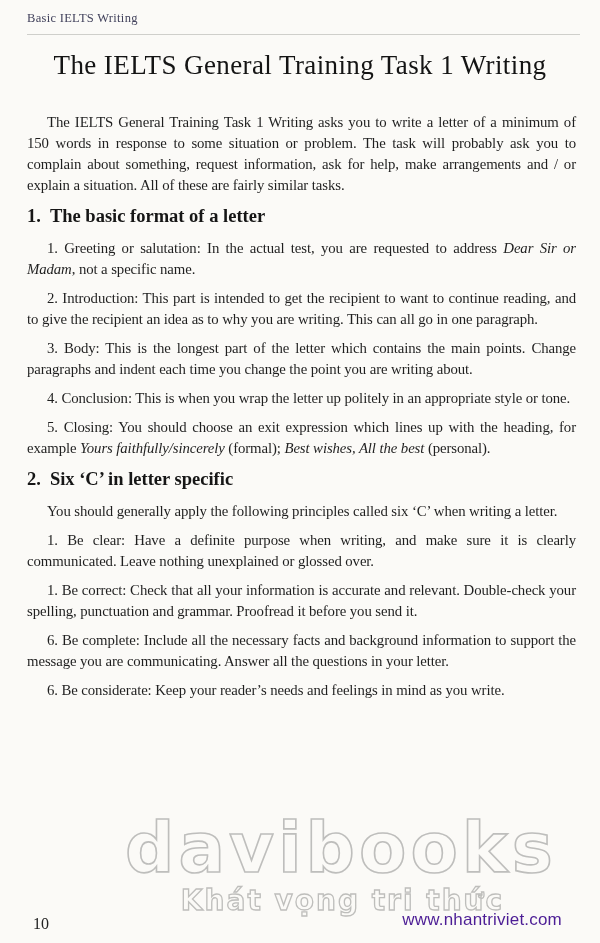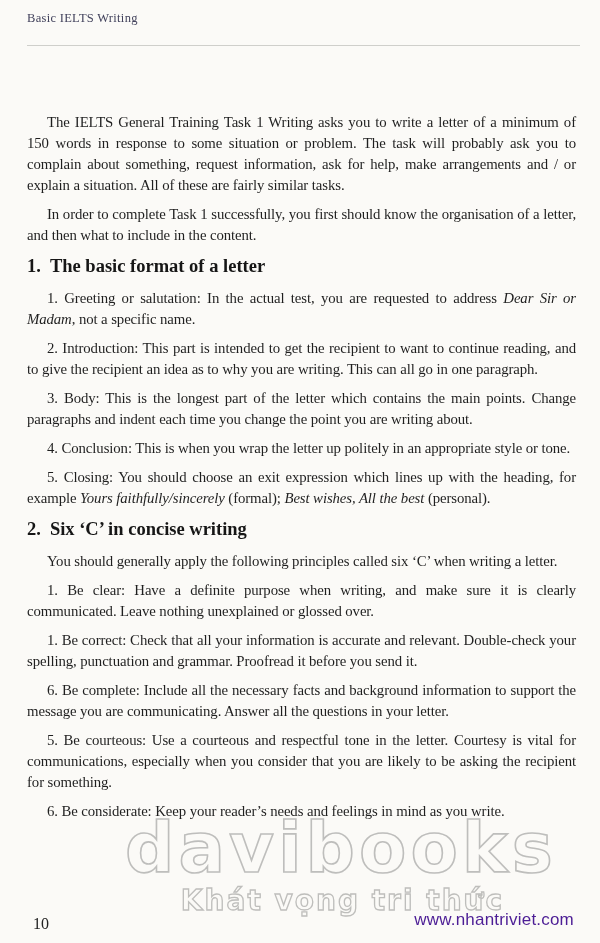--- a/index.html
+++ b/index.html
@@ -11,21 +11,21 @@
   .page{
     position:relative;
     width:600px;height:943px;
     background:#fbfaf7;
     overflow:hidden;
     color:#1f1f1f;
   }
   .running-head{
     position:absolute;
     top:11px;left:27px;right:20px;
-    padding-bottom:19px;
+    padding-bottom:8px;
     border-bottom:1px solid #cfcfcb;
     font-size:12.5px;
     color:#42425c;
     letter-spacing:.3px;
     z-index:2;
   }
   .title{
     position:absolute;
     top:50px;left:0;right:0;
     margin:0;
@@ -86,21 +86,21 @@
     font-weight:700;
     letter-spacing:2px;
     color:rgba(233,233,230,0.95);
     -webkit-text-fill-color:rgba(251,250,247,0.5);
     -webkit-text-stroke:1.3px rgba(175,175,173,0.8);
     line-height:30px;
     text-align:center;
   }
   .footer{
     position:absolute;
-    left:0;right:4px;bottom:0;height:40px;
+    left:0;right:16px;bottom:0;height:40px;
     z-index:2;
   }
   .page-num{
     position:absolute;
     left:33px;bottom:10px;
     font-size:16px;
     color:#222;
   }
   .website{
     position:absolute;
@@ -113,39 +113,38 @@
 </style>
 </head>
 <body>
 
 <div class="page">
 
   <div class="running-head">
     <span>Basic IELTS Writing</span>
   </div>
 
+  <h1 class="title">The IELTS General Training Task 1 Writing</h1>
 
   <div class="content">
     <div id="intro">
         <p class="para"><span>The IELTS General Training Task 1 Writing asks you to write a letter of a minimum of 150 words in response to some situation or problem. The task will probably ask you to complain about something, request information, ask for help, make arrangements and / or explain a situation. All of these are fairly similar tasks.</span></p>
-        <p class="para"><span>In order to complete Task 1 successfully, you first should know the organisation of a letter, and then what to include in the content.</span></p>
       </div>
     <div id="sections">
         <h2><span class="num">1.</span><span class="htxt">The basic format of a letter</span></h2>
         <p class="para"><span class="b">1. Greeting or salutation:</span><span> In the actual test, you are requested to address </span><span class="i">Dear Sir or Madam</span><span>, not a specific name.</span></p>
         <p class="para"><span class="b">2. Introduction:</span><span> This part is intended to get the recipient to want to continue reading, and to give the recipient an idea as to why you are writing. This can all go in one paragraph.</span></p>
         <p class="para"><span class="b">3. Body:</span><span> This is the longest part of the letter which contains the main points. Change paragraphs and indent each time you change the point you are writing about.</span></p>
         <p class="para"><span class="b">4. Conclusion:</span><span> This is when you wrap the letter up politely in an appropriate style or tone.</span></p>
         <p class="para"><span class="b">5. Closing:</span><span> You should choose an exit expression which lines up with the heading, for example </span><span class="i">Yours faithfully/sincerely</span><span> (formal); </span><span class="i">Best wishes, All the best</span><span> (personal).</span></p>
-        <h2><span class="num">2.</span><span class="htxt">Six ‘C’ in concise writing</span></h2>
+        <h2><span class="num">2.</span><span class="htxt">Six ‘C’ in letter specific</span></h2>
         <p class="para"><span>You should generally apply the following principles called six ‘C’ when writing a letter.</span></p>
         <p class="para"><span class="b">1. Be clear:</span><span> Have a definite purpose when writing, and make sure it is clearly communicated. Leave nothing unexplained or glossed over.</span></p>
         <p class="para"><span class="b">1. Be correct:</span><span> Check that all your information is accurate and relevant. Double-check your spelling, punctuation and grammar. Proofread it before you send it.</span></p>
         <p class="para"><span class="b">6. Be complete:</span><span> Include all the necessary facts and background information to support the message you are communicating. Answer all the questions in your letter.</span></p>
-        <p class="para"><span class="b">5. Be courteous:</span><span> Use a courteous and respectful tone in the letter. Courtesy is vital for communications, especially when you consider that you are likely to be asking the recipient for something.</span></p>
         <p class="para"><span class="b">6. Be considerate:</span><span> Keep your reader’s needs and feelings in mind as you write.</span></p>
       </div>
   </div>
 
   <div class="watermark">
     <div class="wm-logo">davibooks</div>
     <div class="wm-tagline">Khát vọng tri thức</div>
   </div>
 
   <div class="footer">

